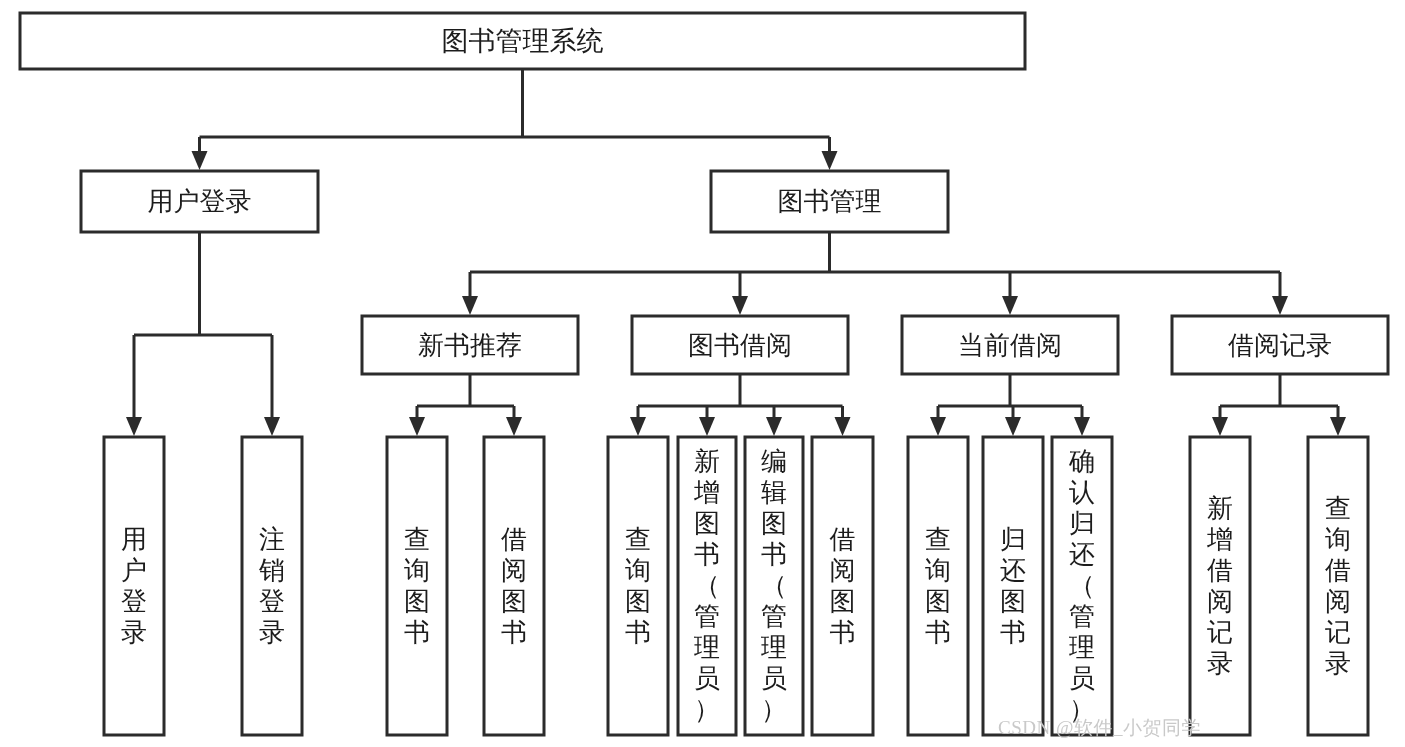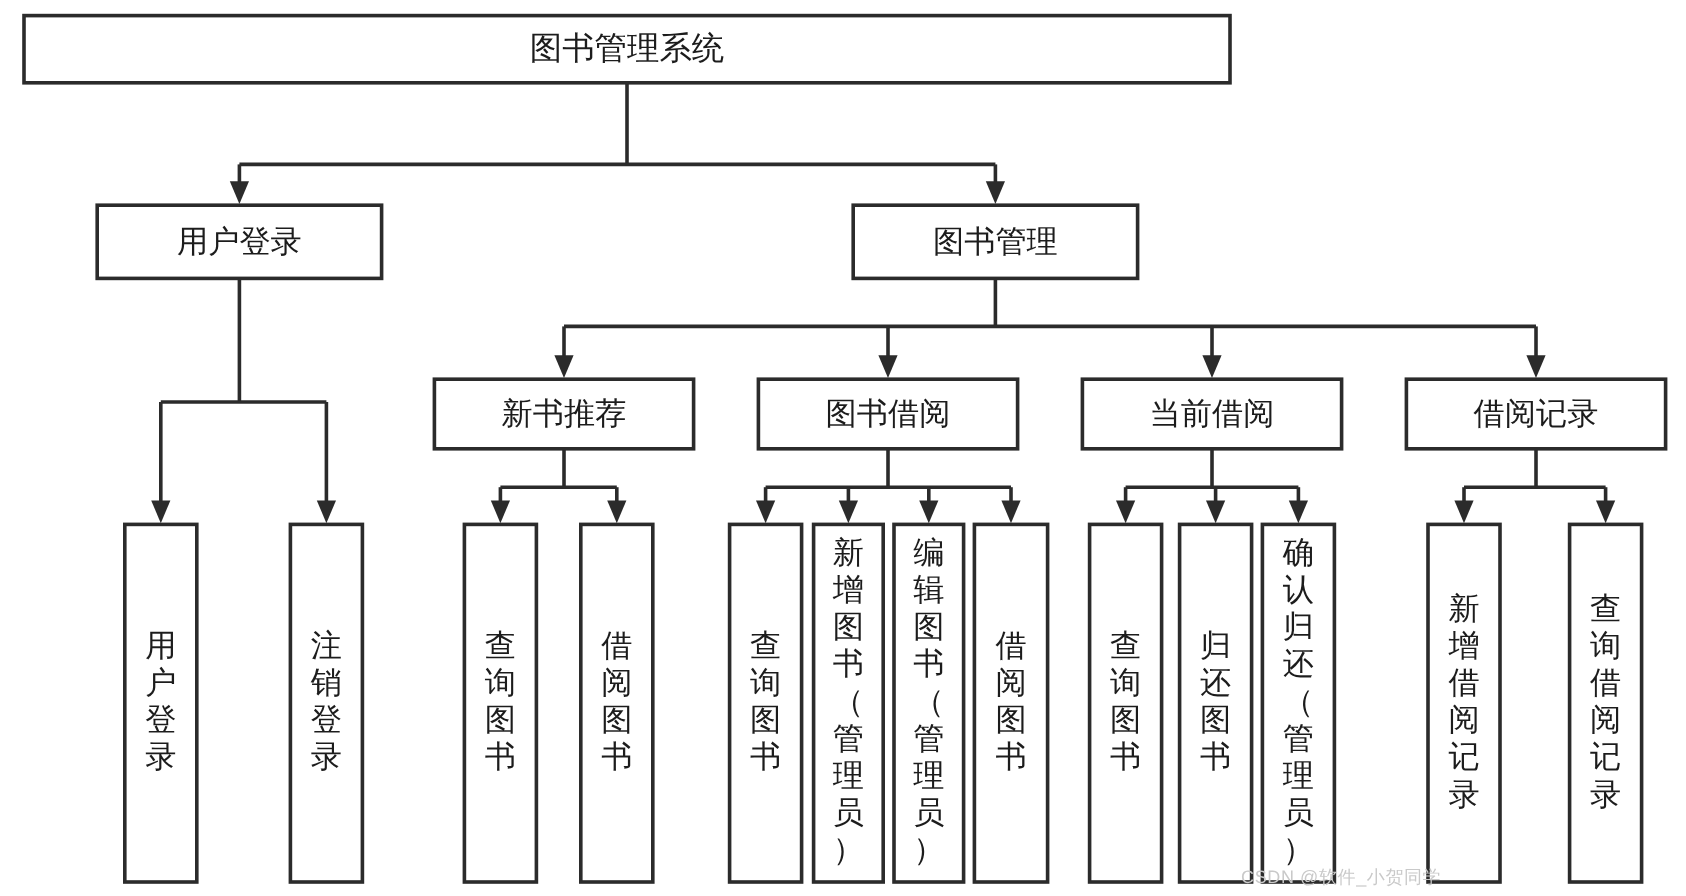--- a/index.html
+++ b/index.html
@@ -19,22 +19,22 @@
     fill:#1c1c1c;
     text-anchor:middle;
     dominant-baseline:middle;
   }
   text.h-label{font-size:26px;}
   text.v-label{font-size:26px;}
   text.title-label{font-size:27px;}
   .watermark{
     position:absolute;
     right:10px;bottom:6px;
-    font-family:Liberation Sans, sans-serif;
-    font-size:15px;
+    font-family:Liberation Serif, serif;
+    font-size:19px;
     color:#c9c9c9;
     white-space:nowrap;
     letter-spacing:0.5px;
     user-select:none;
   }
 </style>
 </head>
 <body>
 
 <div id="stage">

